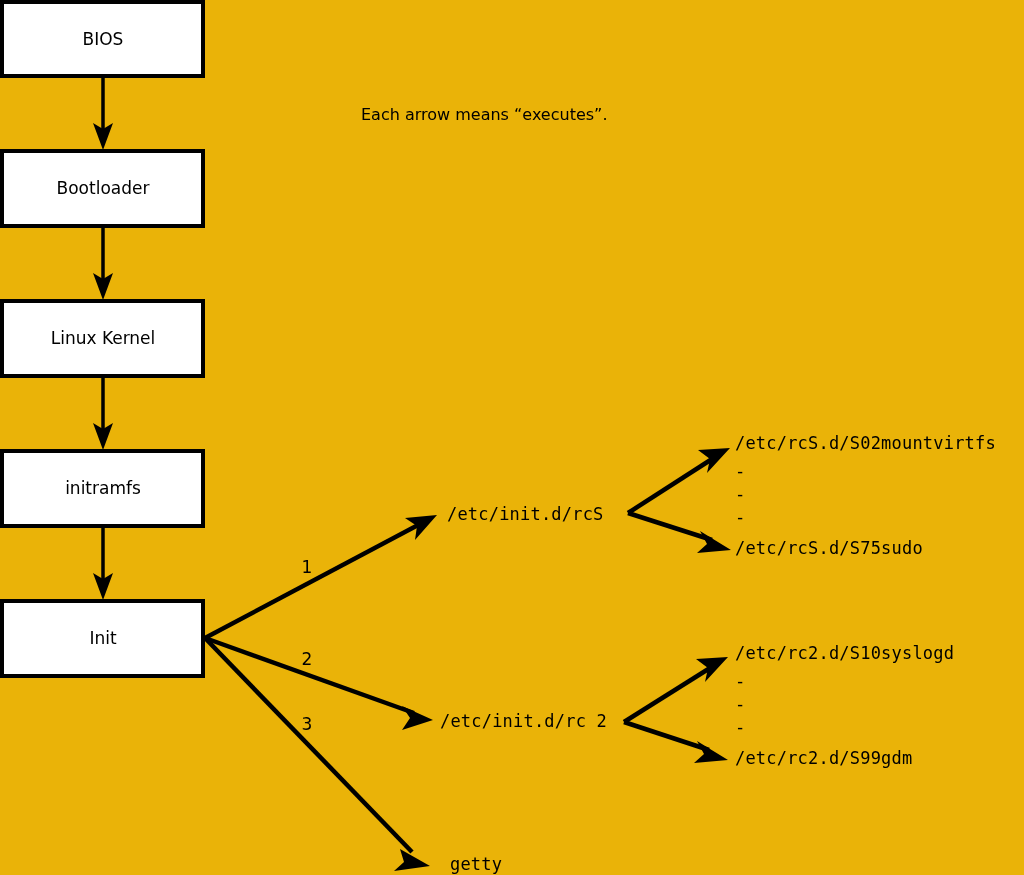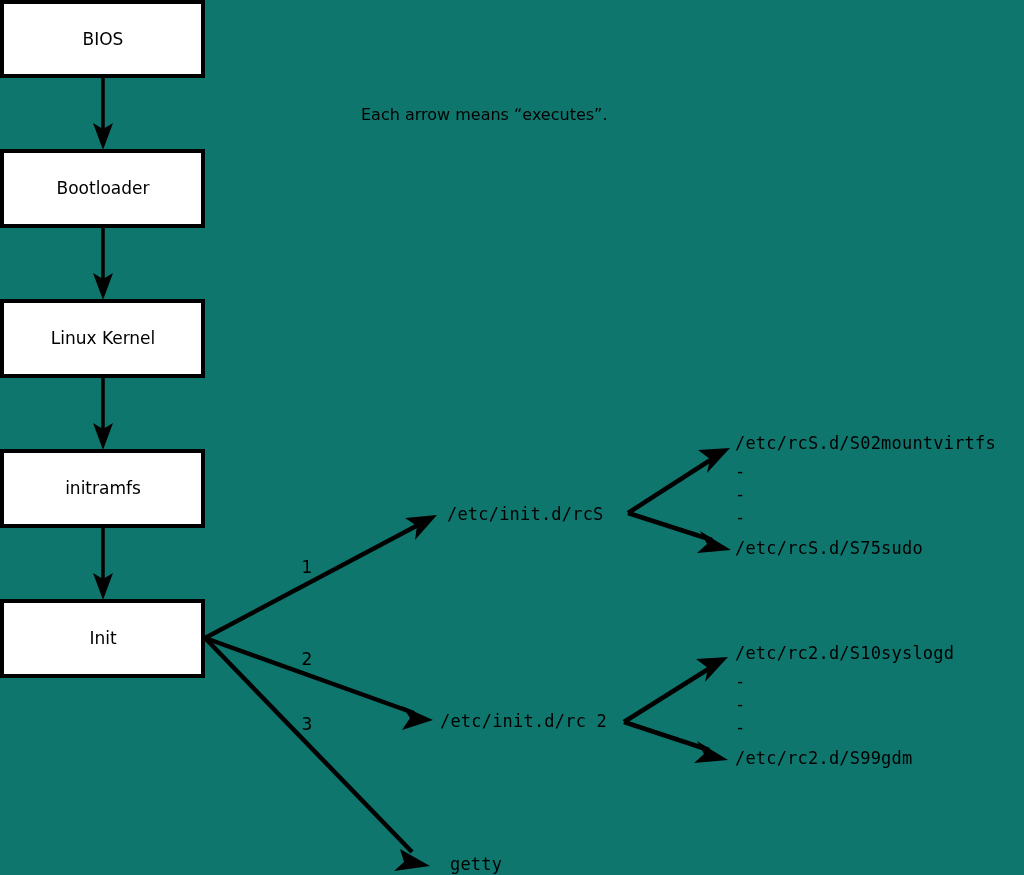--- a/index.html
+++ b/index.html
@@ -4,21 +4,21 @@
 <style>
   html, body {
     margin: 0;
     padding: 0;
     background: #ffffff;
   }
   #diagram-root {
     position: relative;
     width: 1024px;
     height: 875px;
-    background: #0f766e;
+    background: #eab308;
     overflow: hidden;
     font-family: "DejaVu Sans", "Liberation Sans", sans-serif;
   }
   svg#boot-diagram {
     display: block;
     width: 1024px;
     height: 875px;
   }
   .box-rect {
     fill: #ffffff;

